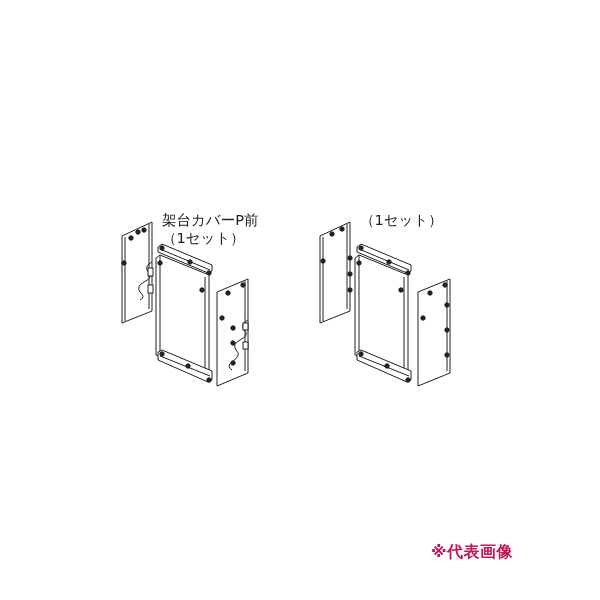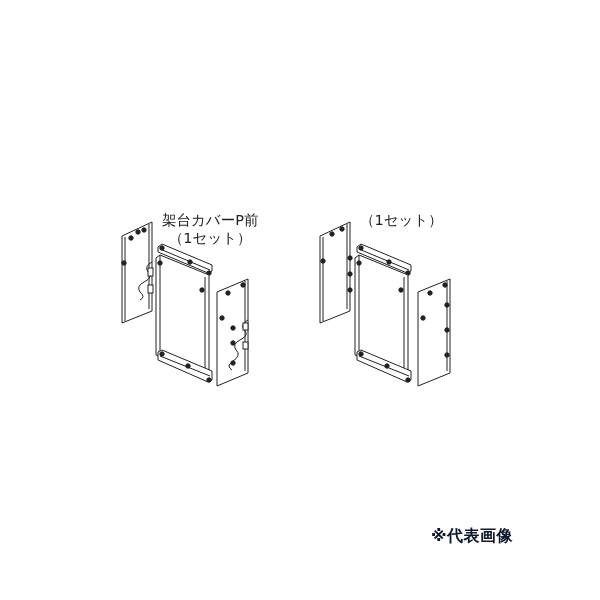--- a/index.html
+++ b/index.html
@@ -1,18 +1,18 @@
 <!DOCTYPE html>
 <html><head>
   <meta charset="utf-8">
   <style>
     html, body { margin: 0; padding: 0; background: #ffffff; }
     body { width: 600px; height: 600px; position: relative; overflow: hidden; font-family: "DejaVu Sans", sans-serif; }
-    .label { position: absolute; font-size: 14.5px; color: #222; line-height: 18px; text-align: center; white-space: nowrap; }
-    .note { position: absolute; left: 431px; top: 526px; font-size: 16px; font-weight: bold; color: #0f172a; letter-spacing: 0.5px; }
+    .label { position: absolute; font-size: 14.5px; color: #222; line-height: 18px; white-space: nowrap; }
+    .note { position: absolute; left: 431px; top: 542px; font-size: 16px; font-weight: bold; color: #be185d; letter-spacing: 0.5px; }
     svg.illus { position: absolute; left: 0; top: 0; }
   </style>
 </head>
 <body>
 
 <div class="label" style="left:162px; top:211px;">
   <div>架台カバーP前</div>
   <div>（1セット）</div>
 </div>
 

